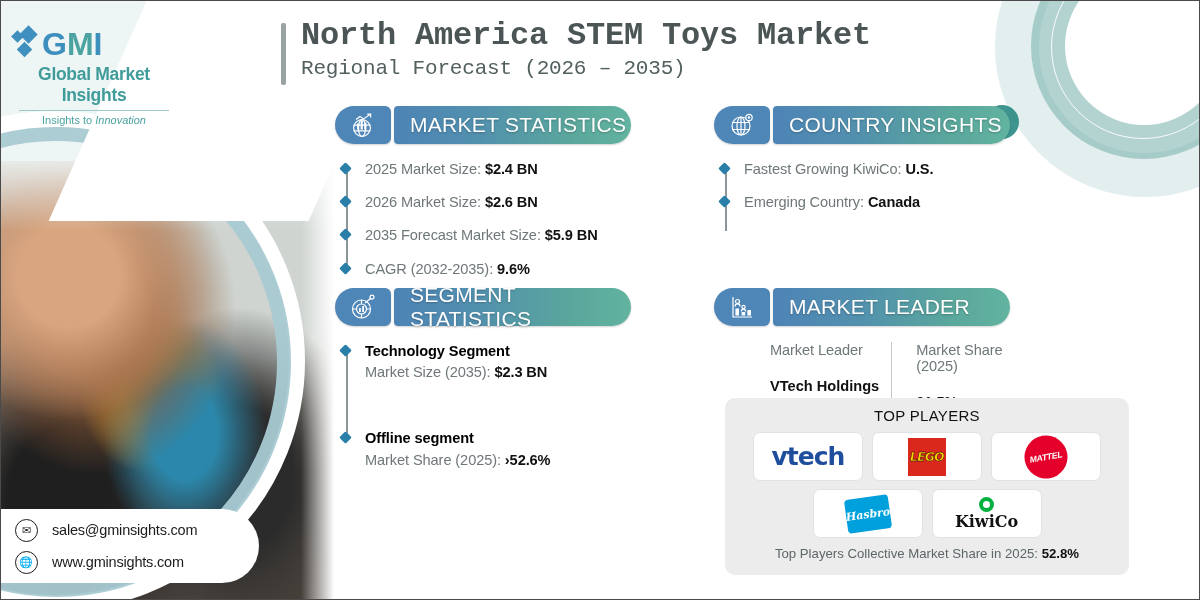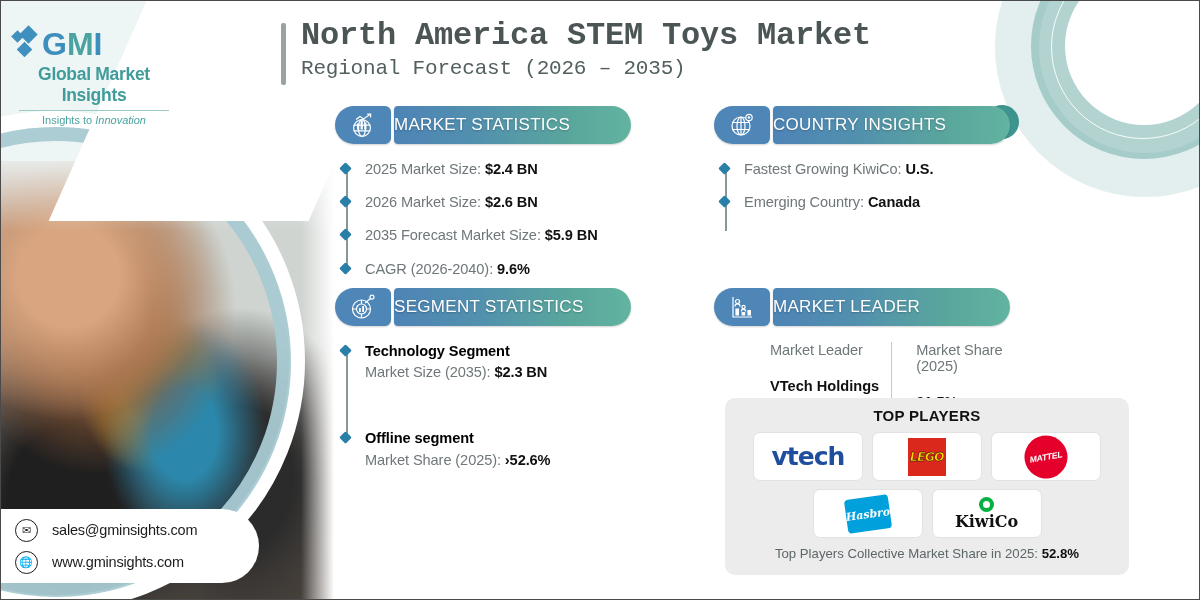--- a/index.html
+++ b/index.html
@@ -149,21 +149,21 @@
     box-shadow:0 1px 2px rgba(0,0,0,.18);
   }
   .pill-body{
     position:relative; margin-left:3px; flex:1; height:38px;
     border-radius:4px 19px 19px 4px;
     background:linear-gradient(90deg,#4d84b6 0%, #5290ae 35%, #5aa79c 75%, #62b3a0 100%);
     display:flex; align-items:center;
     box-shadow:0 1px 2px rgba(0,0,0,.18);
   }
   .pill-label{
-    color:#ffffff; font-size:17px; letter-spacing:.3px;
+    margin-left:16px; color:#ffffff; font-size:21px; letter-spacing:.3px;
     text-shadow:0 1px 2px rgba(0,0,0,.25);
   }
 
   
   .blist{ position:relative; margin-top:16px; padding-left:30px; }
   .bline{
     position:absolute; left:11px; width:2px; background:#8b9698;
   }
   .bitem{
     position:relative; display:block; font-size:14.6px; color:#6e7779;
@@ -196,21 +196,21 @@
   .leader-cap{ font-size:14.6px; color:#6e7779; letter-spacing:-0.1px; }
   .leader-val{ margin-top:20px; font-size:14.6px; font-weight:bold; color:#111; }
 
   
   .players{
     position:absolute; left:724px; top:397px; width:404px; height:177px;
     background:#ececec; border-radius:10px; padding:9px 12px 10px;
     z-index:5;
   }
   .players-title{
-    text-align:center; font-size:15px; font-weight:bold; color:#111;
+    text-align:center; font-size:15px; font-weight:normal; color:#111;
     letter-spacing:.3px; margin-bottom:8px;
   }
   .players-row{ display:flex; justify-content:center; gap:9px; margin-bottom:8px; }
   .pcard{
     width:110px; height:49px; background:#ffffff; border:1px solid #e2e2e2;
     border-radius:7px; display:flex; align-items:center; justify-content:center;
     overflow:hidden;
   }
   .players-note{
     text-align:center; font-size:13.2px; color:#5d6668; margin-top:1px;
@@ -321,21 +321,21 @@
       </div>
       <div class="pill-body">
         <span class="pill-label">MARKET STATISTICS</span>
       </div>
     </div>
     <div class="blist" id="stats-list">
       <div class="bline" style="top:8px; height:100px;"></div>
       <div class="bitem"><span class="dot"></span><span>2025 Market Size: </span><b>$2.4 BN</b></div>
       <div class="bitem"><span class="dot"></span><span>2026 Market Size: </span><b>$2.6 BN</b></div>
       <div class="bitem"><span class="dot"></span><span>2035 Forecast Market Size: </span><b>$5.9 BN</b></div>
-      <div class="bitem"><span class="dot"></span><span>CAGR (2026-2040): </span><b>9.6%</b></div>
+      <div class="bitem"><span class="dot"></span><span>CAGR (2032-2035): </span><b>9.6%</b></div>
     </div>
   </div>
 
   <div class="section" style="left:334px; top:287px; width:300px;">
     <div class="pill">
       <div class="pill-icon">
         <svg class="ic" width="30" height="28" viewBox="0 0 30 28" fill="none" stroke="#ffffff" stroke-width="1.2">
           <circle cx="13.5" cy="16" r="9"></circle>
           <circle cx="13.5" cy="16" r="5"></circle>
           <path d="M13.5 7v4M13.5 21v4M4.5 16h4M18.5 16h4"></path>

